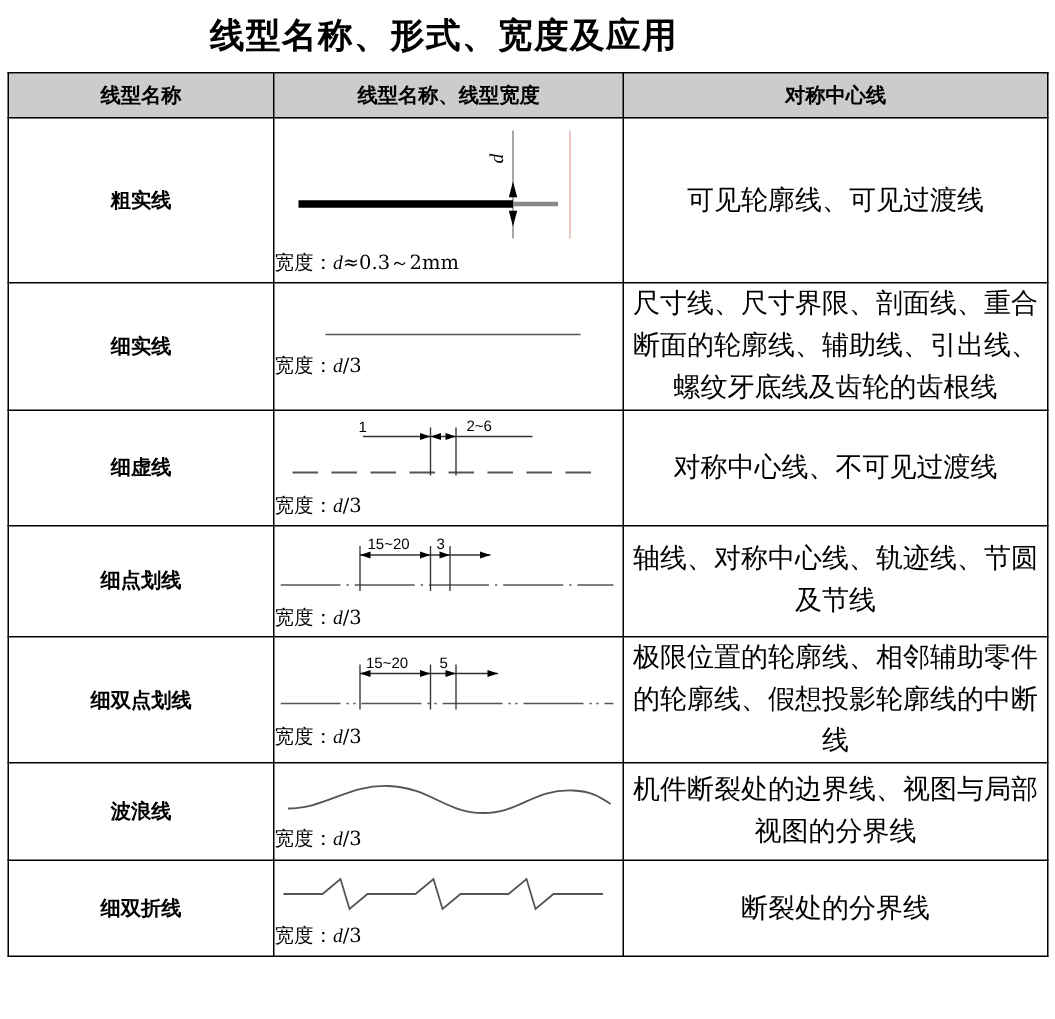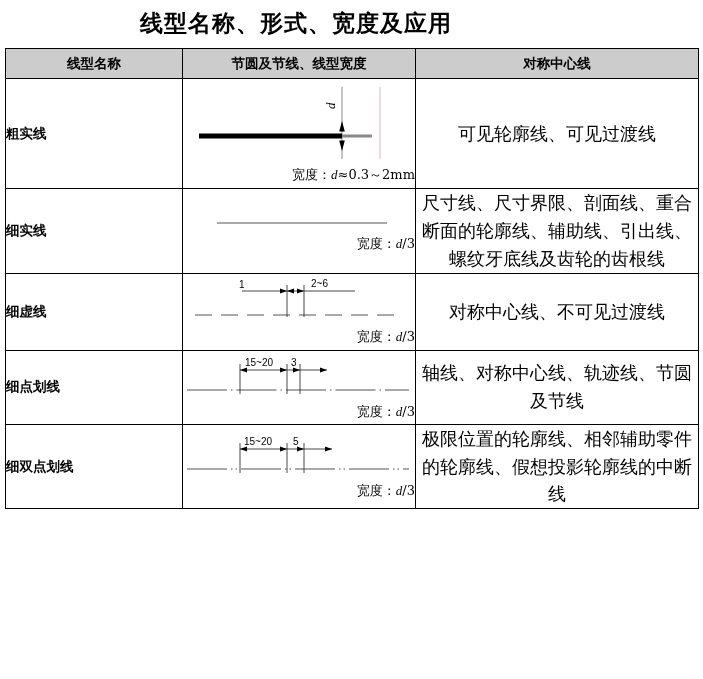--- a/index.html
+++ b/index.html
@@ -38,39 +38,40 @@
     font-size:13.5px;
     font-weight:bold;
     text-align:center;
     font-family:"DejaVu Serif","Liberation Serif",serif;
   }
   .c-name{width:177px;}
   .c-form{width:233px;}
   .c-app{width:283px;}
 
   td.name-cell{
+    text-align:center;
     font-size:13.5px;
     font-weight:bold;
     font-family:"DejaVu Serif","Liberation Serif",serif;
   }
   td.app-cell{
     font-size:18px;
     line-height:1.55;
     padding:4px 9px 4px 10px;
     text-align:center;
     font-family:"DejaVu Serif","Liberation Serif",serif;
   }
   td.form-cell{
     text-align:center;
     padding:3px 0 4px 0;
   }
   .fig{display:block;margin:0 auto;}
   .wlabel{
     font-size:13px;
-    text-align:right;
+    text-align:left;
     margin-top:1px;
     font-family:"DejaVu Serif","Liberation Serif",serif;
     white-space:nowrap;
   }
   .wlabel i{font-family:"Liberation Serif","DejaVu Serif",serif;font-style:italic;}
 </style>
 </head>
 <body>
 
 <div class="page">
@@ -79,21 +80,21 @@
 
   <table class="linetable">
     <colgroup>
       <col class="c-name">
         <col class="c-form">
         <col class="c-app">
     </colgroup>
     <thead>
       <tr>
         <th>线型名称</th>
-        <th>节圆及节线、线型宽度</th>
+        <th>线型名称、线型宽度</th>
         <th>对称中心线</th>
       </tr>
     </thead>
     <tbody>
 
       <tr style="height:110px;">
         <td class="name-cell">粗实线</td>
         <td class="form-cell">
           <svg class="fig" width="225" height="82" viewBox="0 0 225 82">
             <line x1="155" y1="4" x2="155" y2="76" stroke="#888" stroke-width="1"></line>
@@ -178,18 +179,38 @@
             <path d="M117 16 L110 13.6 L110 18.4 Z" fill="#000"></path>
             <path d="M145 16 L138 13.6 L138 18.4 Z" fill="#000"></path>
             <text x="57" y="12" font-family="Liberation Sans, sans-serif" font-size="10" fill="#000">15~20</text>
             <text x="106" y="12" font-family="Liberation Sans, sans-serif" font-size="10" fill="#000">5</text>
           </svg>
           <div class="wlabel"><span>宽度：</span><i>d</i><span>/3</span></div>
         </td>
         <td class="app-cell">极限位置的轮廓线、相邻辅助零件的轮廓线、假想投影轮廓线的中断线</td>
       </tr>
 
-
+      <tr style="height:65px;">
+        <td class="name-cell">波浪线</td>
+        <td class="form-cell">
+          <svg class="fig" width="225" height="34" viewBox="0 0 225 34">
+            <path d="M5 24 C 30 24, 45 8, 72 9 C 100 10, 110 27, 135 27 C 160 27, 168 11, 195 12 C 208 12.5, 214 17, 220 21" fill="none" stroke="#555" stroke-width="1.2"></path>
+          </svg>
+          <div class="wlabel"><span>宽度：</span><i>d</i><span>/3</span></div>
+        </td>
+        <td class="app-cell">机件断裂处的边界线、视图与局部视图的分界线</td>
+      </tr>
+
+      <tr style="height:64px;">
+        <td class="name-cell">细双折线</td>
+        <td class="form-cell">
+          <svg class="fig" width="225" height="36" viewBox="0 0 225 36">
+            <path d="M2 18 L28 18 L40 8 L46 28 L58 18 L90 18 L102 8 L108 28 L120 18 L152 18 L164 8 L170 28 L182 18 L215 18" fill="none" stroke="#555" stroke-width="1.2" stroke-linejoin="miter"></path>
+          </svg>
+          <div class="wlabel"><span>宽度：</span><i>d</i><span>/3</span></div>
+        </td>
+        <td class="app-cell">断裂处的分界线</td>
+      </tr>
 
 
     </tbody>
   </table>
 </div>
 
 </body></html>

